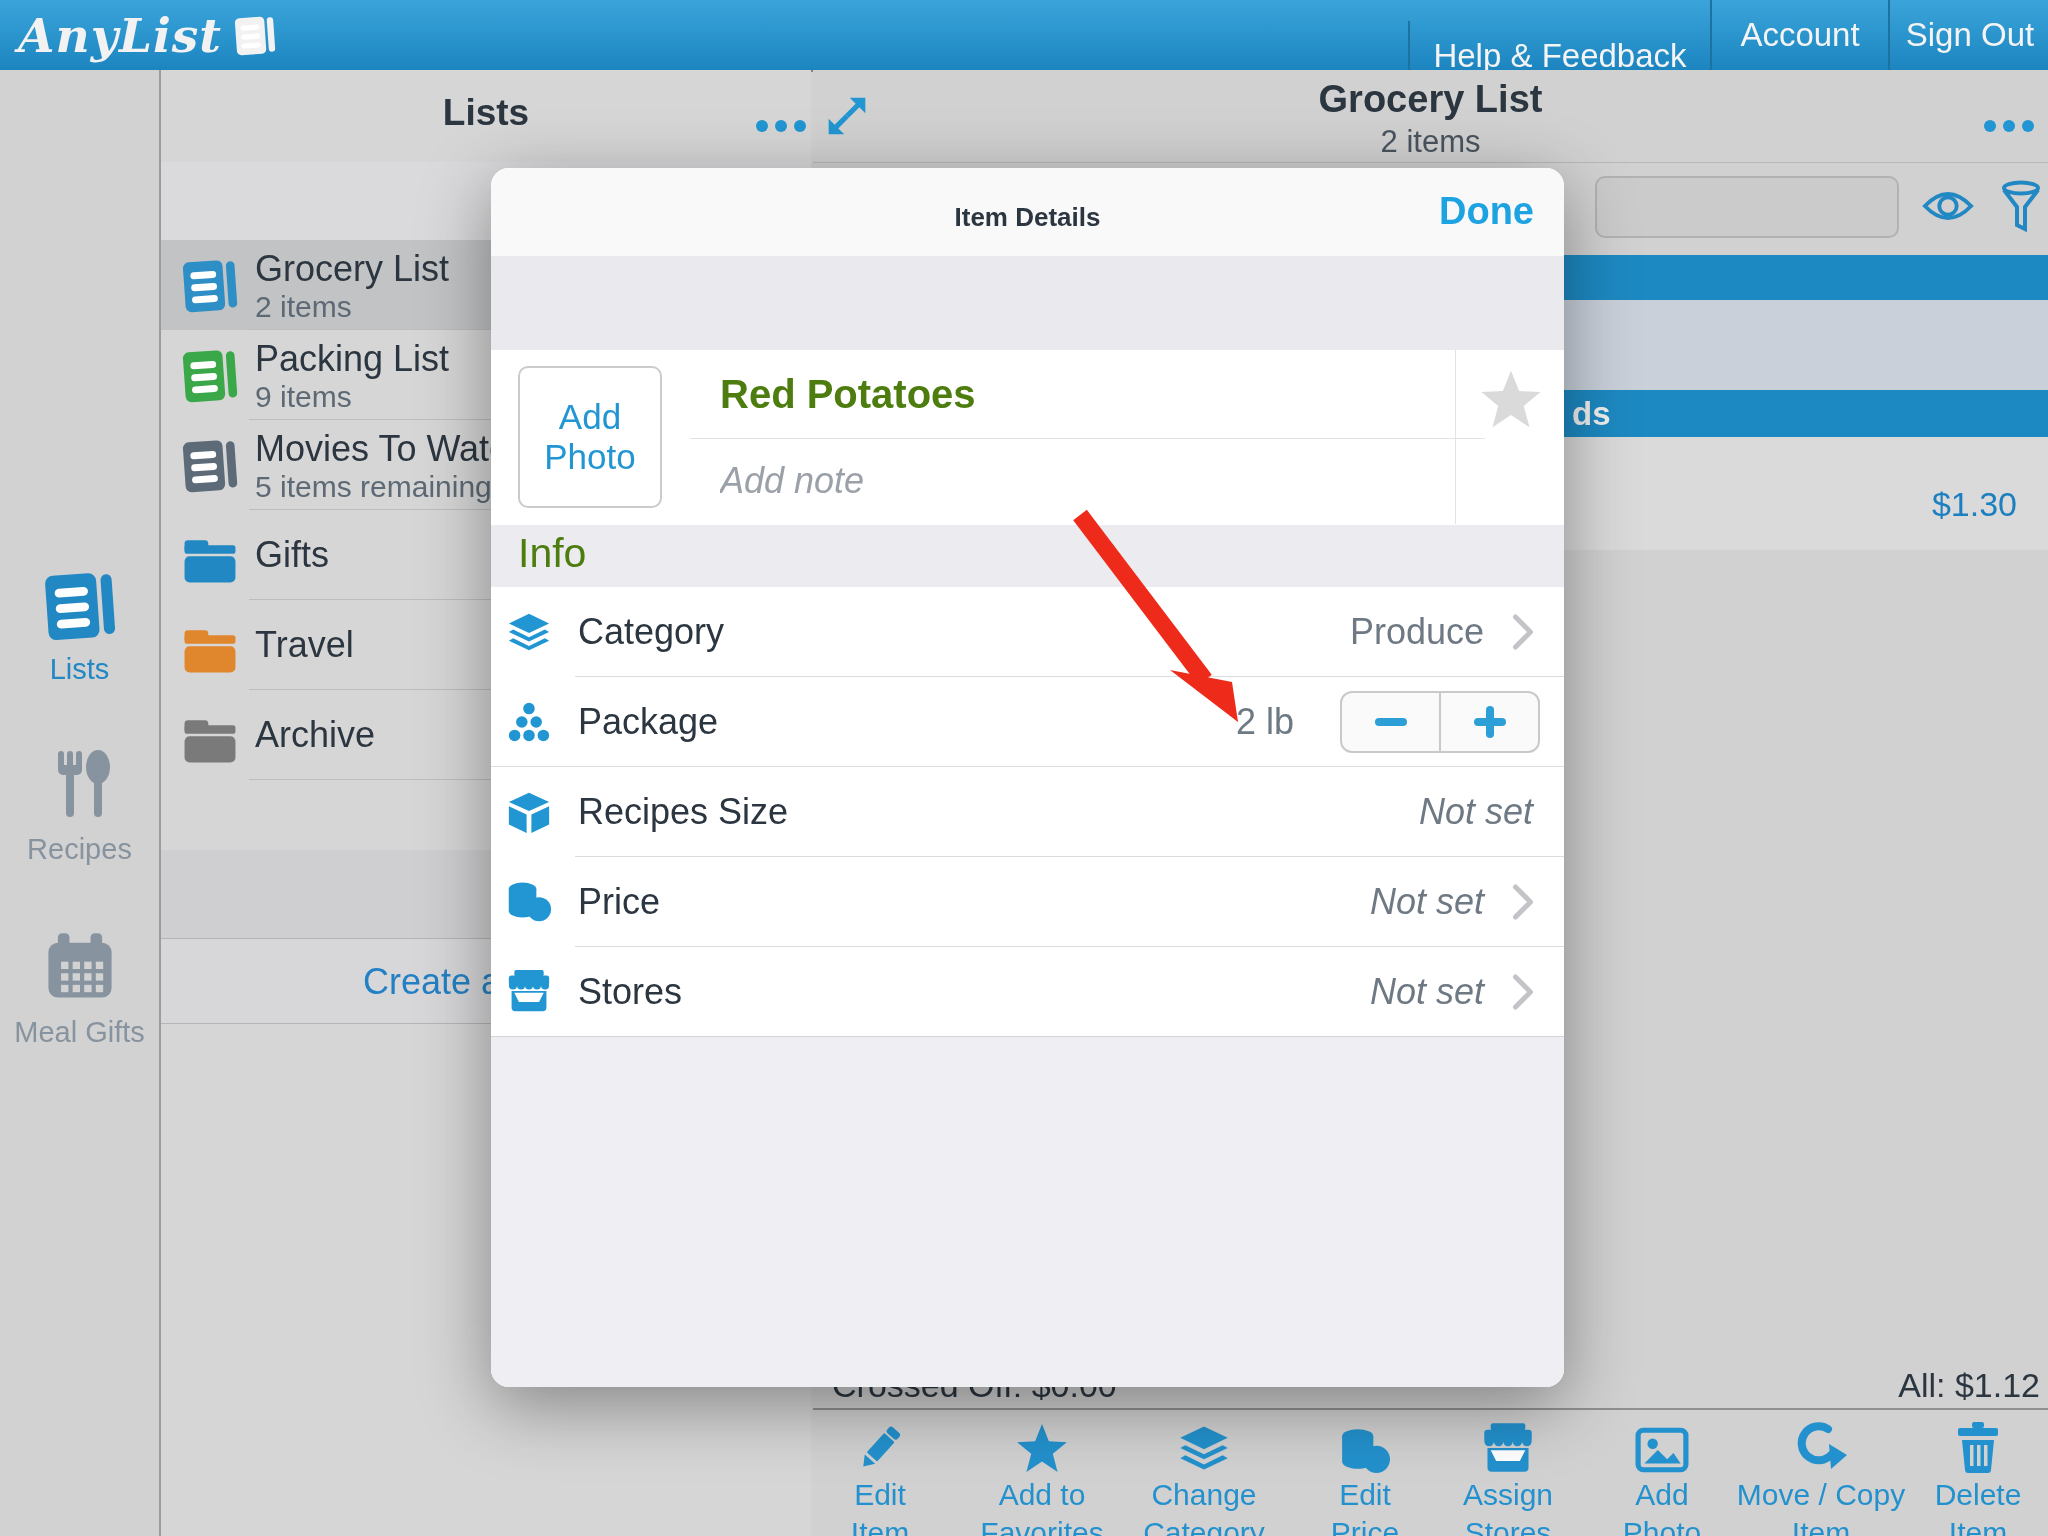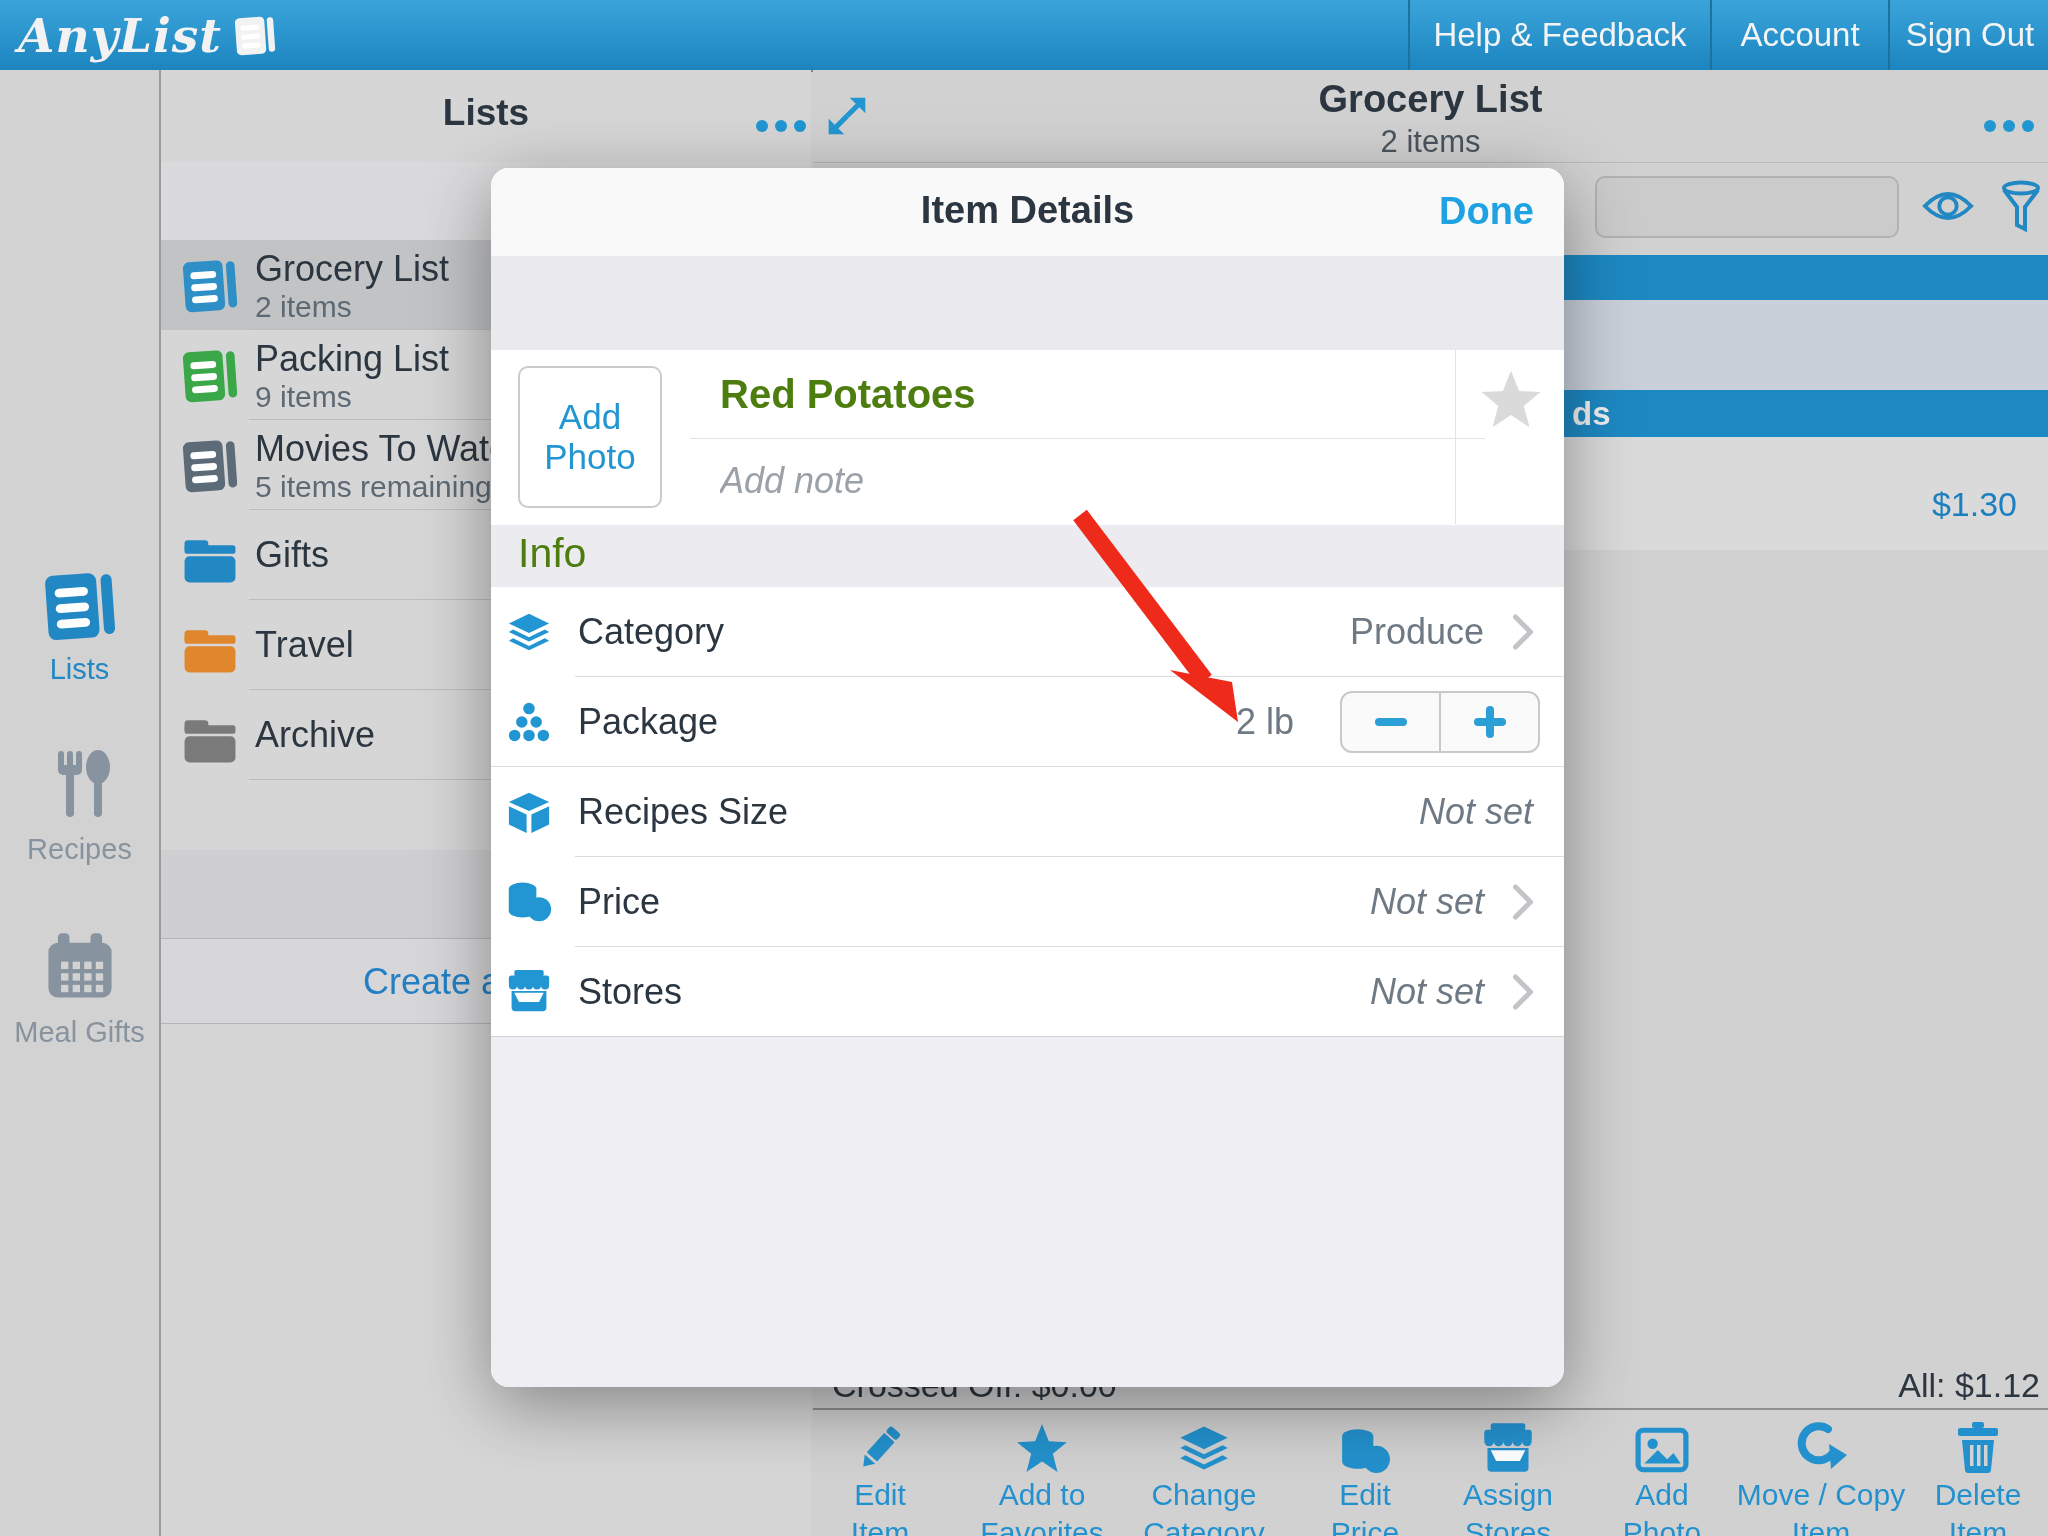--- a/index.html
+++ b/index.html
@@ -7,21 +7,21 @@
     font-family:"Liberation Sans","DejaVu Sans",sans-serif;background:#d2d2d2;}
   .abs{position:absolute;}
   
   #topbar{left:0;top:0;width:2048px;height:70px;
     background:linear-gradient(#3aa4da,#1c85c0);border-bottom:2px solid #8d8174;}
   #brand{left:18px;top:8px;height:54px;display:flex;align-items:center;gap:10px;color:#f2f2f2;}
   #brand .word{font-size:47px;font-weight:bold;font-style:italic;letter-spacing:1px;
     font-family:"DejaVu Serif","Liberation Serif",serif;}
   .topnav{top:0;height:70px;display:flex;align-items:center;justify-content:center;
     color:#f4f4f4;font-size:33px;border-left:2px solid #1b749f;}
-  #nav-help{left:1408px;width:300px;}
+  #nav-help{left:1408px;width:300px;margin-top:21px;}
   #nav-account{left:1710px;width:176px;}
   #nav-signout{left:1888px;width:160px;}
   
   #sidebar{left:0;top:70px;width:159px;height:1466px;background:#d2d2d2;border-right:2px solid #9b9b9b;}
   .side-item{position:absolute;left:0;width:159px;text-align:center;}
   .side-item .lbl{font-size:29px;margin-top:4px;}
   .side-blue{color:#2288c4;}
   .side-gray{color:#87939e;}
   
   #lists-panel{left:161px;top:70px;width:650px;height:1466px;background:#d6d6d6;}
@@ -59,21 +59,21 @@
   #crossed{left:19px;top:1296px;font-size:34px;color:#2c3640;}
   #total-all{right:8px;top:1296px;font-size:34px;color:#2c3640;}
   .tb-item{position:absolute;top:1348px;width:150px;text-align:center;color:#2391cd;}
   .tb-item .ic{height:56px;display:flex;align-items:flex-end;justify-content:center;}
   .tb-item .l{font-size:30px;line-height:34px;margin-top:4px;white-space:nowrap;}
   
   #modal{left:491px;top:168px;width:1073px;height:1219px;background:#fff;border-radius:18px;
     box-shadow:0 18px 70px rgba(0,0,0,.38);}
   #m-titlebar{left:0;top:0;width:1073px;height:88px;background:#f9f9f9;border-bottom:1px solid #b5b5b5;
     border-radius:18px 18px 0 0;}
-  #m-title{left:0;top:21px;width:1073px;text-align:center;font-size:38px;font-weight:bold;color:#2c3640;}
+  #m-title{left:0;top:34px;width:1073px;text-align:center;font-size:26px;font-weight:bold;color:#2c3640;}
   #m-done{right:30px;top:22px;font-size:38px;font-weight:bold;color:#1da2e2;cursor:pointer;}
   #m-spacer{left:0;top:88px;width:1073px;height:94px;background:#e9e9ee;border-bottom:1px solid #cfcfd4;}
   #m-name-sec{left:0;top:182px;width:1073px;height:175px;background:#fff;border-bottom:1px solid #c9c9ce;}
   #add-photo-btn{position:absolute;left:27px;top:16px;width:144px;height:142px;border:2px solid #cbcbcb;
     border-radius:10px;background:#fff;color:#2196d2;font-size:35px;display:flex;align-items:center;
     justify-content:center;text-align:center;line-height:40px;cursor:pointer;padding:6px;box-sizing:border-box;}
   #name-input{position:absolute;left:199px;top:0;width:765px;height:88px;border:0;border-bottom:1px solid #e3e3e3;
     font-size:40px;font-weight:bold;color:#4d7c0f;padding:0 0 0 30px;outline:none;background:transparent;
     font-family:"Liberation Sans",sans-serif;}
   #note-input{position:absolute;left:199px;top:89px;width:765px;height:84px;border:0;font-size:36px;

